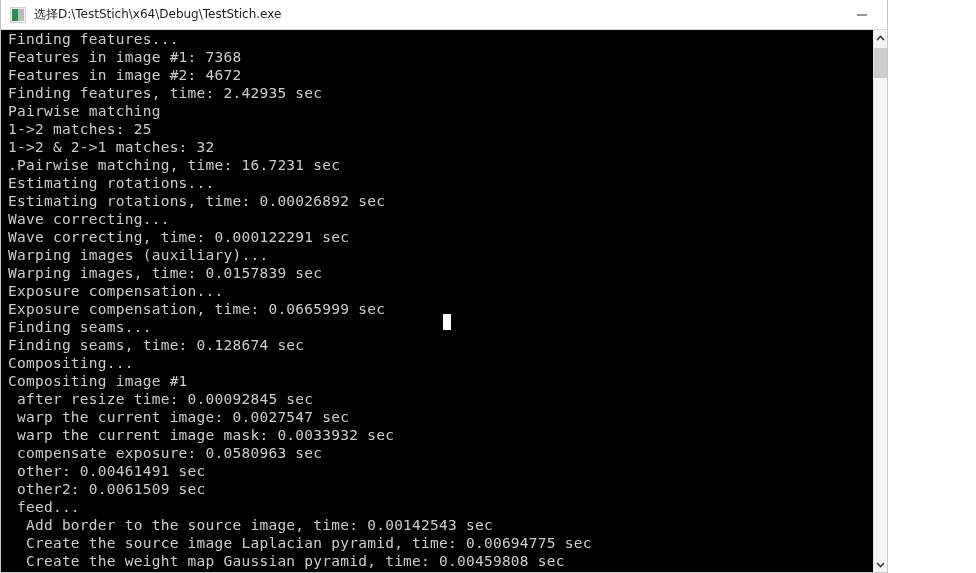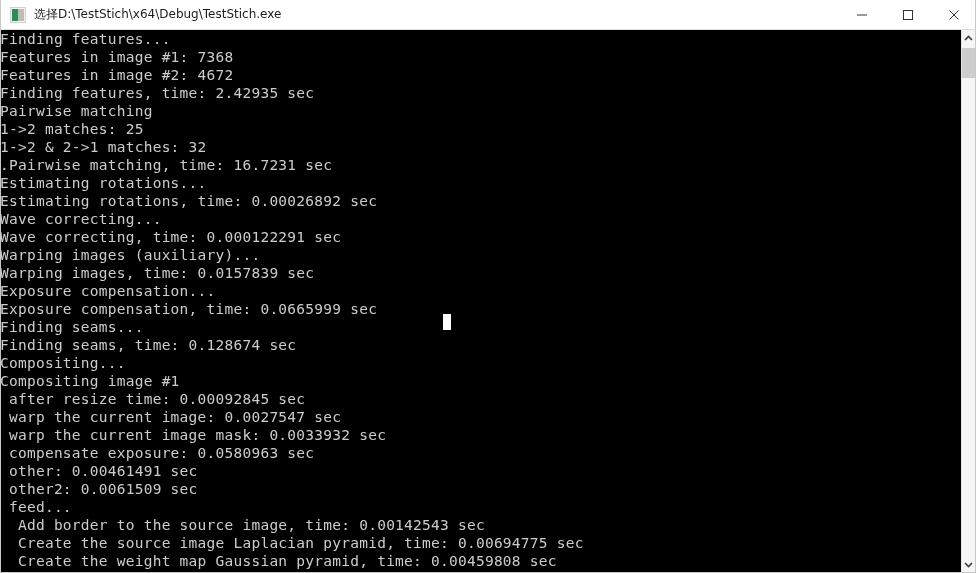--- a/index.html
+++ b/index.html
@@ -9,21 +9,21 @@
   }
   body {
     width: 976px;
     height: 573px;
     overflow: hidden;
     font-family: "Liberation Sans", sans-serif;
   }
 
   .window {
     position: relative;
-    width: 976px;
+    width: 888px;
     height: 573px;
     box-sizing: border-box;
     background: #000000;
     border: 1px solid #c8c8c8;
     border-top: none;
     overflow: hidden;
   }
 
   
   .titlebar {
@@ -103,20 +103,21 @@
   .console-lines {
     position: absolute;
     top: 0;
     left: -1px;
     font-family: "DejaVu Sans Mono", "Liberation Mono", monospace;
     font-size: 14.5px;
     line-height: 18px;
     color: #cccccc;
     white-space: pre;
     letter-spacing: 0.25px;
+    padding-left: 8px;
   }
   .console-lines .line {
     height: 18px;
     white-space: pre;
   }
 
   
   .caret {
     position: absolute;
     left: 442px;

